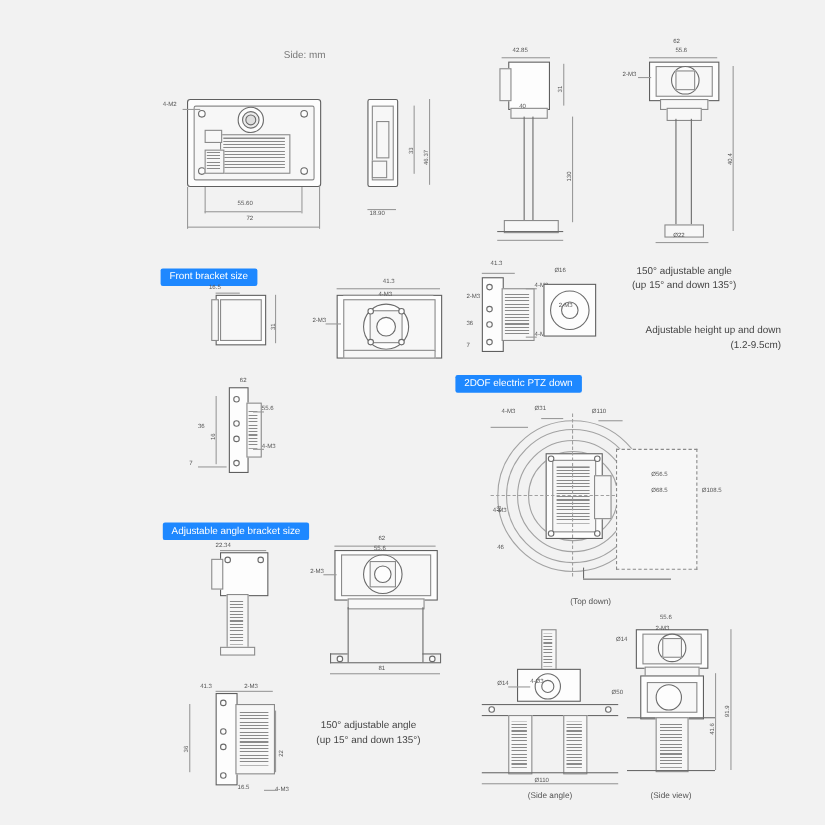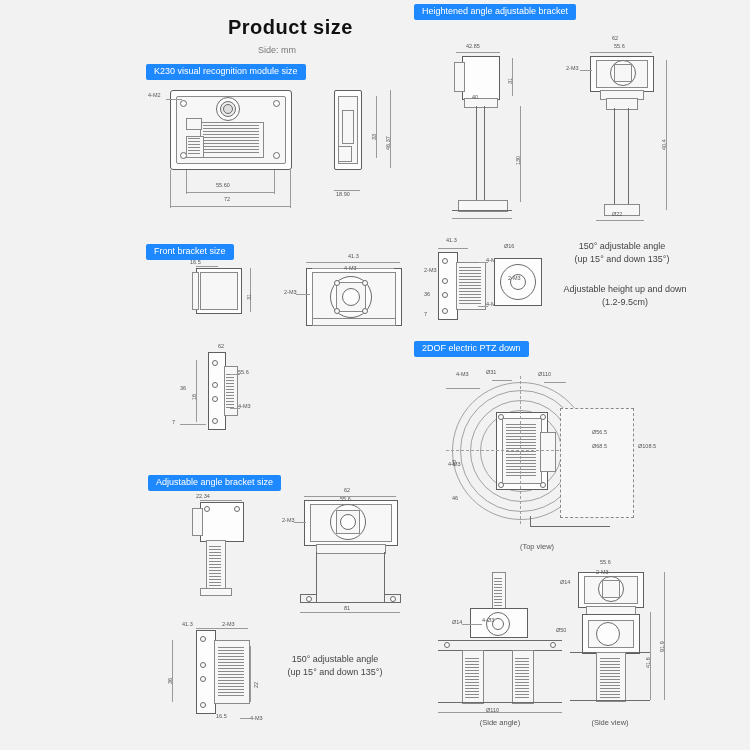--- a/index.html
+++ b/index.html
@@ -104,24 +104,22 @@
   .hatch2{
     position:absolute;
     background:repeating-linear-gradient(0deg,#8a8a8a 0 1px,transparent 1px 3px);
   }
 </style>
 </head>
 <body>
 
 <div class="page">
 
-  <div class="title" style="left:228px;top:16px;">Product size</div>
   <div class="unit" style="left:258px;top:45px;">Side: mm</div>
 
-  <div class="badge" style="left:146px;top:64px;">K230 visual recognition module size</div>
 
   <div class="dwg">
 
     <div class="box" style="left:170px;top:90px;width:120px;height:78px;border-radius:3px;"></div>
     <div class="box2" style="left:176px;top:96px;width:108px;height:66px;border-radius:2px;"></div>
 
     <div class="circ" style="left:180px;top:100px;width:5px;height:5px;"></div>
     <div class="circ" style="left:273px;top:100px;width:5px;height:5px;"></div>
     <div class="circ" style="left:180px;top:152px;width:5px;height:5px;"></div>
     <div class="circ" style="left:273px;top:152px;width:5px;height:5px;"></div>
@@ -265,21 +263,20 @@
     <div class="dimv" style="left:254px;top:688px;">22</div>
     <div class="ln lnv thin" style="left:250px;top:646px;height:56px;"></div>
     <div class="dim" style="left:216px;top:714px;">16.5</div>
     <div class="dim" style="left:250px;top:716px;">4-M3</div>
     <div class="ln lnh thin" style="left:240px;top:718px;width:12px;"></div>
 
     <div class="cap" style="left:272px;top:653px;width:126px;">150° adjustable angle
 (up 15° and down 135°)</div>
   </div>
 
-  <div class="badge" style="left:414px;top:4px;">Heightened angle adjustable bracket</div>
 
   <div class="dwg">
 
     <div class="box" style="left:462px;top:56px;width:36px;height:42px;"></div>
     <div class="box2" style="left:454px;top:62px;width:9px;height:28px;"></div>
     <div class="dim" style="left:466px;top:44px;">42.85</div>
     <div class="ln lnh thin" style="left:456px;top:52px;width:44px;"></div>
     <div class="ln lnv thin" style="left:512px;top:58px;height:38px;"></div>
     <div class="dimv" style="left:508px;top:84px;">31</div>
     <div class="box2" style="left:464px;top:98px;width:32px;height:8px;"></div>
@@ -329,21 +326,21 @@
     <div class="ln lnh thin" style="left:478px;top:306px;width:10px;"></div>
 
     <div class="box" style="left:494px;top:258px;width:46px;height:46px;"></div>
     <div class="circ" style="left:500px;top:264px;width:34px;height:34px;"></div>
     <div class="circ" style="left:510px;top:274px;width:14px;height:14px;"></div>
     <div class="dim" style="left:504px;top:244px;">Ø16</div>
     <div class="dim" style="left:508px;top:276px;">2-M3</div>
 
     <div class="cap" style="left:542px;top:240px;width:160px;">150° adjustable angle
 (up 15° and down 135°)</div>
-    <div class="cap" style="left:540px;top:283px;width:170px;">Adjustable height up and down
+    <div class="cap" style="left:540px;top:294px;width:170px;text-align:right;">Adjustable height up and down
 (1.2-9.5cm)</div>
   </div>
 
   <div class="badge" style="left:414px;top:341px;">2DOF electric PTZ down</div>
 
   <div class="dwg">
 
     <div class="circ2" style="left:452px;top:382px;width:136px;height:136px;"></div>
     <div class="circ2" style="left:460px;top:390px;width:120px;height:120px;"></div>
     <div class="circ2" style="left:470px;top:400px;width:100px;height:100px;"></div>
@@ -367,21 +364,21 @@
     <div class="dim" style="left:538px;top:372px;">Ø110</div>
     <div class="dim" style="left:592px;top:430px;">Ø56.5</div>
     <div class="dim" style="left:592px;top:444px;">Ø68.5</div>
     <div class="dim" style="left:638px;top:444px;">Ø108.5</div>
     <div class="dimv" style="left:452px;top:466px;">43</div>
     <div class="dim" style="left:448px;top:462px;">4-M3</div>
     <div class="dim" style="left:452px;top:496px;">46</div>
     <div class="ln lnh thin" style="left:446px;top:388px;width:34px;"></div>
     <div class="ln lnh thin" style="left:492px;top:380px;width:20px;"></div>
     <div class="ln lnh thin" style="left:544px;top:382px;width:22px;"></div>
-    <div class="viewlabel" style="left:507px;top:542px;">(Top view)</div>
+    <div class="viewlabel" style="left:507px;top:542px;">(Top down)</div>
 
     <div class="box" style="left:578px;top:572px;width:64px;height:34px;"></div>
     <div class="box2" style="left:584px;top:576px;width:52px;height:26px;"></div>
     <div class="circ" style="left:598px;top:576px;width:24px;height:24px;"></div>
     <div class="box2" style="left:602px;top:580px;width:16px;height:16px;"></div>
     <div class="dim" style="left:600px;top:560px;">55.6</div>
     <div class="dim" style="left:596px;top:570px;">2-M3</div>
     <div class="dim" style="left:560px;top:580px;">Ø14</div>
     <div class="box2" style="left:586px;top:606px;width:48px;height:8px;"></div>
     <div class="box" style="left:582px;top:614px;width:56px;height:38px;"></div>

